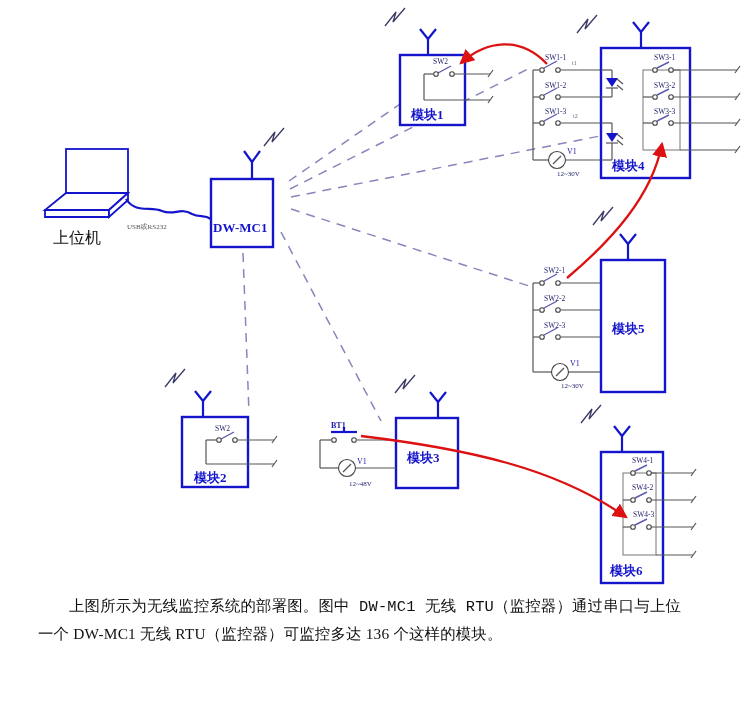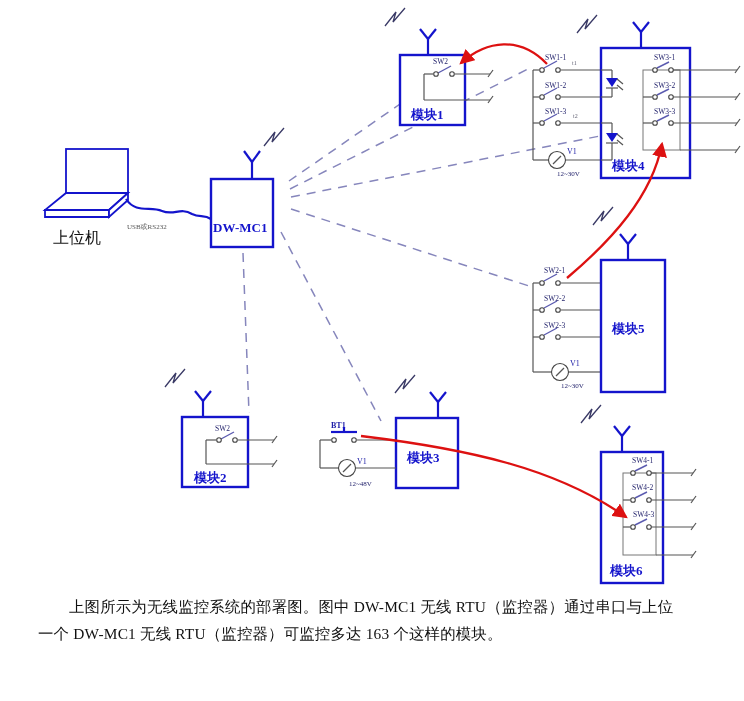--- a/index.html
+++ b/index.html
@@ -22,21 +22,21 @@
   .src-label{font:8px "Liberation Serif",serif;fill:#2020a8;}
   .range-label{font:7px "Liberation Serif",serif;fill:#26266e;}
   .host-label{font:16px "Liberation Serif",serif;fill:#111;}
   .ctl-label{font:bold 13px "Liberation Serif",serif;fill:#1414cc;}
   .cable-label{font:7px "Liberation Serif",serif;fill:#555;}
   .bt-label{font:bold 8px "Liberation Serif",serif;fill:#2020a8;}
   .tiny{font:6px "Liberation Serif",serif;fill:#667;}
   .caption{position:absolute;left:38px;top:594px;width:704px;color:#101010;
            font:15.4px "Liberation Serif",serif;line-height:26.6px;}
   .caption div{white-space:nowrap;letter-spacing:0.2px;}
-  .cap1{text-indent:31px;}
+  .cap1{text-indent:31px;font-family:Liberation Mono, monospace;}
 </style>
 </head>
 <body>
 
 <div id="stage">
 
 <svg width="744" height="701" viewBox="0 0 744 701">
   <defs>
     <marker id="arrow" viewBox="0 0 10 10" refX="8.5" refY="5" markerWidth="6.5" markerHeight="6.5" orient="auto">
       <path d="M0,0 L10,5 L0,10 z" fill="#dd1111"></path>
@@ -315,16 +315,16 @@
 
   <g>
     <path class="red" d="M547,64 C520,36 487,40 461,63" marker-end="url(#arrow)"></path>
     <path class="red" d="M567,278 C612,240 652,196 662,144" marker-end="url(#arrow)"></path>
     <path class="red" d="M361,436 C468,449 556,468 626,517" marker-end="url(#arrow)"></path>
   </g>
 </svg>
 
 <div class="caption">
   <div class="cap1">上图所示为无线监控系统的部署图。图中 DW-MC1 无线 RTU（监控器）通过串口与上位</div>
-  <div>一个 DW-MC1 无线 RTU（监控器）可监控多达 163 个这样的模块。</div>
+  <div>一个 DW-MC1 无线 RTU（监控器）可监控多达 136 个这样的模块。</div>
 </div>
 
 </div>
 
 </body></html>

